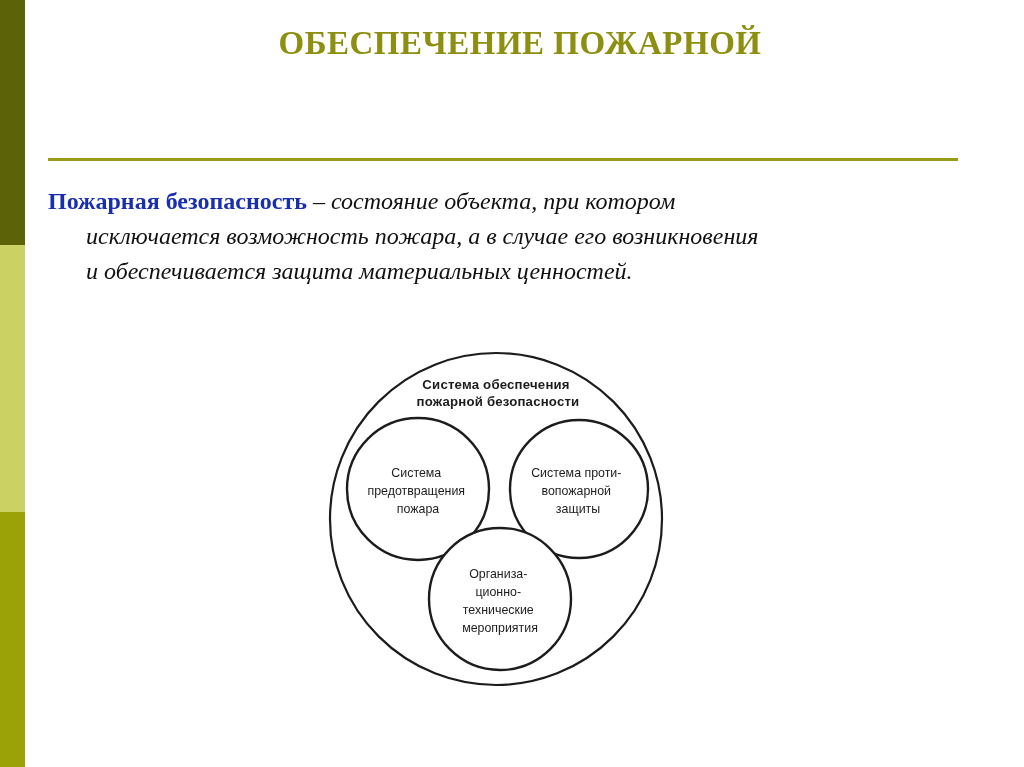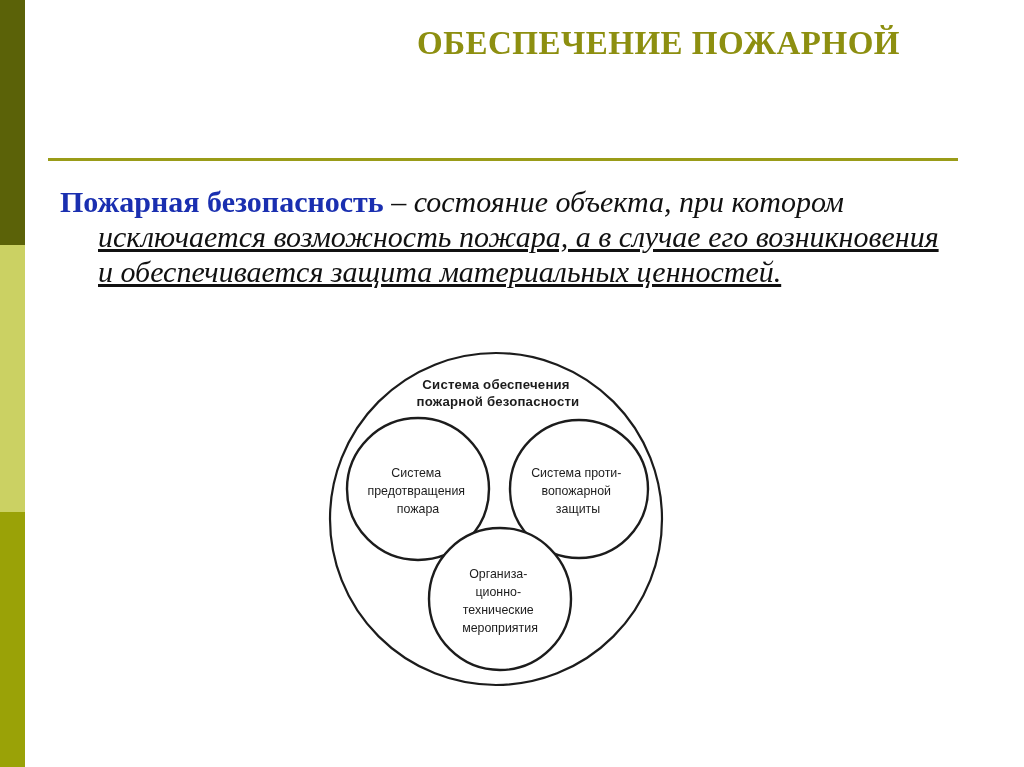--- a/index.html
+++ b/index.html
@@ -36,21 +36,21 @@
   .seg-top    { top: 0;     height: 245px; background: #5b6208; }
   .seg-mid    { top: 245px; height: 267px; background: #cbd163; }
   .seg-bottom { top: 512px; height: 255px; background: #9aa207; }
 
   
   .title {
     position: absolute;
     left: 140px;
     top: 22px;
     width: 760px;
-    text-align: right;
+    text-align: center;
     color: #8d8f10;
     font-family: "Liberation Serif", serif;
     font-weight: bold;
     font-size: 33px;
     line-height: 43px;
     letter-spacing: 0.5px;
   }
 
   
   .divider {
@@ -58,39 +58,38 @@
     left: 48px;
     top: 158px;
     width: 910px;
     height: 3px;
     background: #9a9c18;
   }
 
   
   .body-text {
     position: absolute;
-    left: 60px;
+    left: 48px;
     top: 184px;
     width: 900px;
     font-family: "Liberation Serif", serif;
-    font-size: 30px;
+    font-size: 24px;
     line-height: 35px;
     color: #111111;
     font-style: italic;
   }
   .body-text .term {
     color: #1a2fb0;
     font-weight: bold;
     font-style: normal;
   }
   .body-text .cont {
     display: block;
     padding-left: 38px;
     text-indent: 0;
-    text-decoration: underline;
   }
   .body-text .first-line {
     display: block;
   }
 
   
   .diagram {
     position: absolute;
     left: 308px;
     top: 335px;

